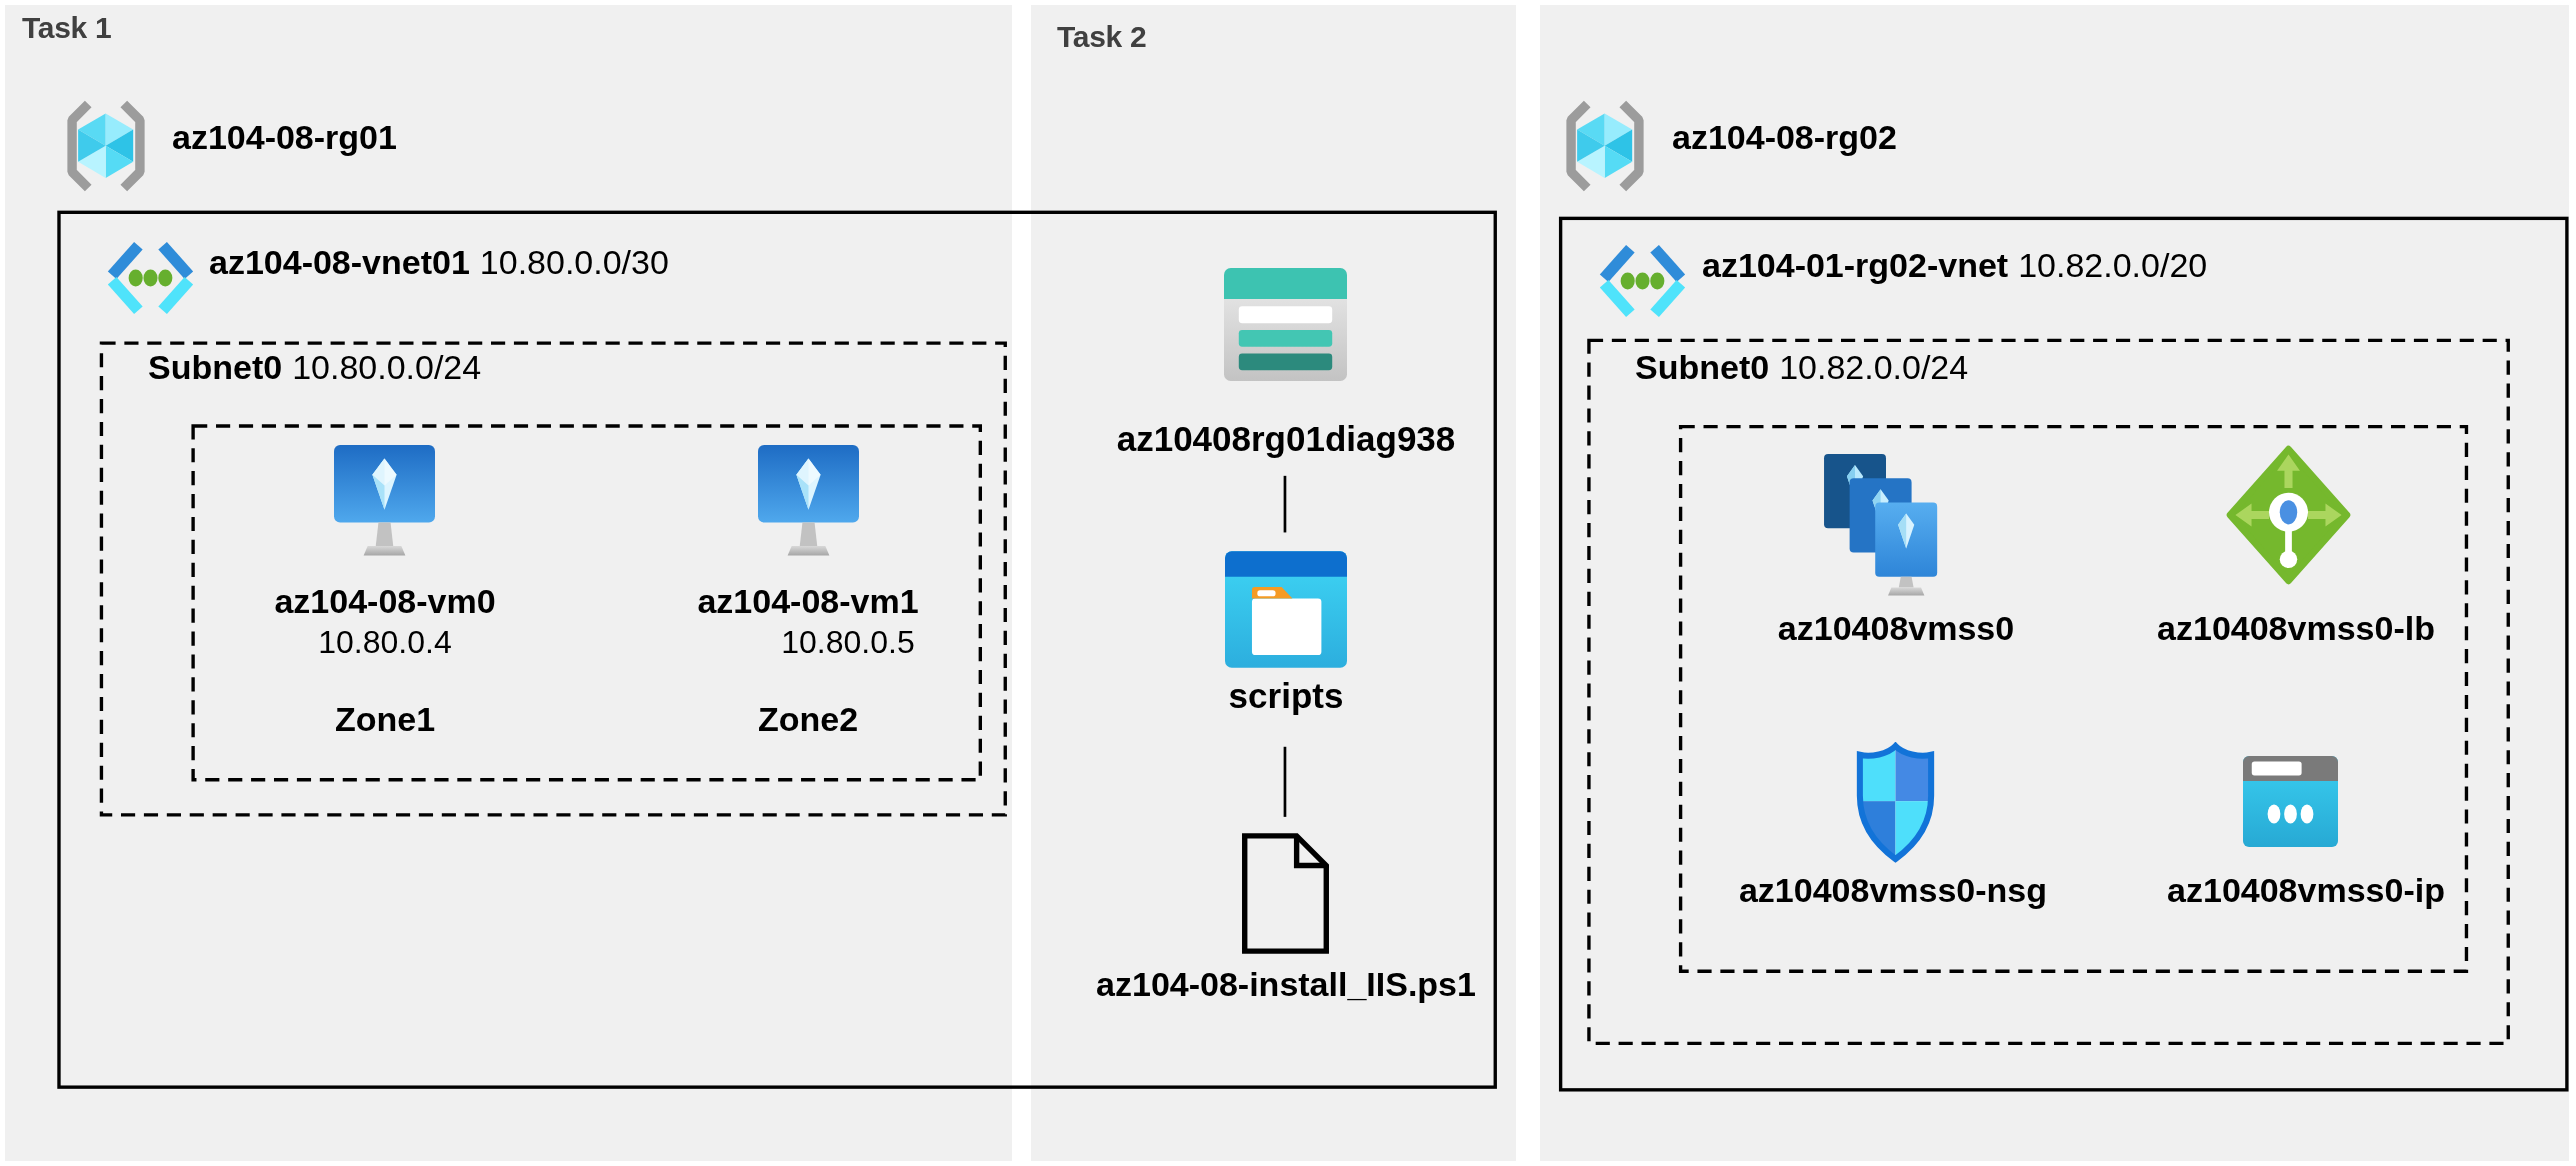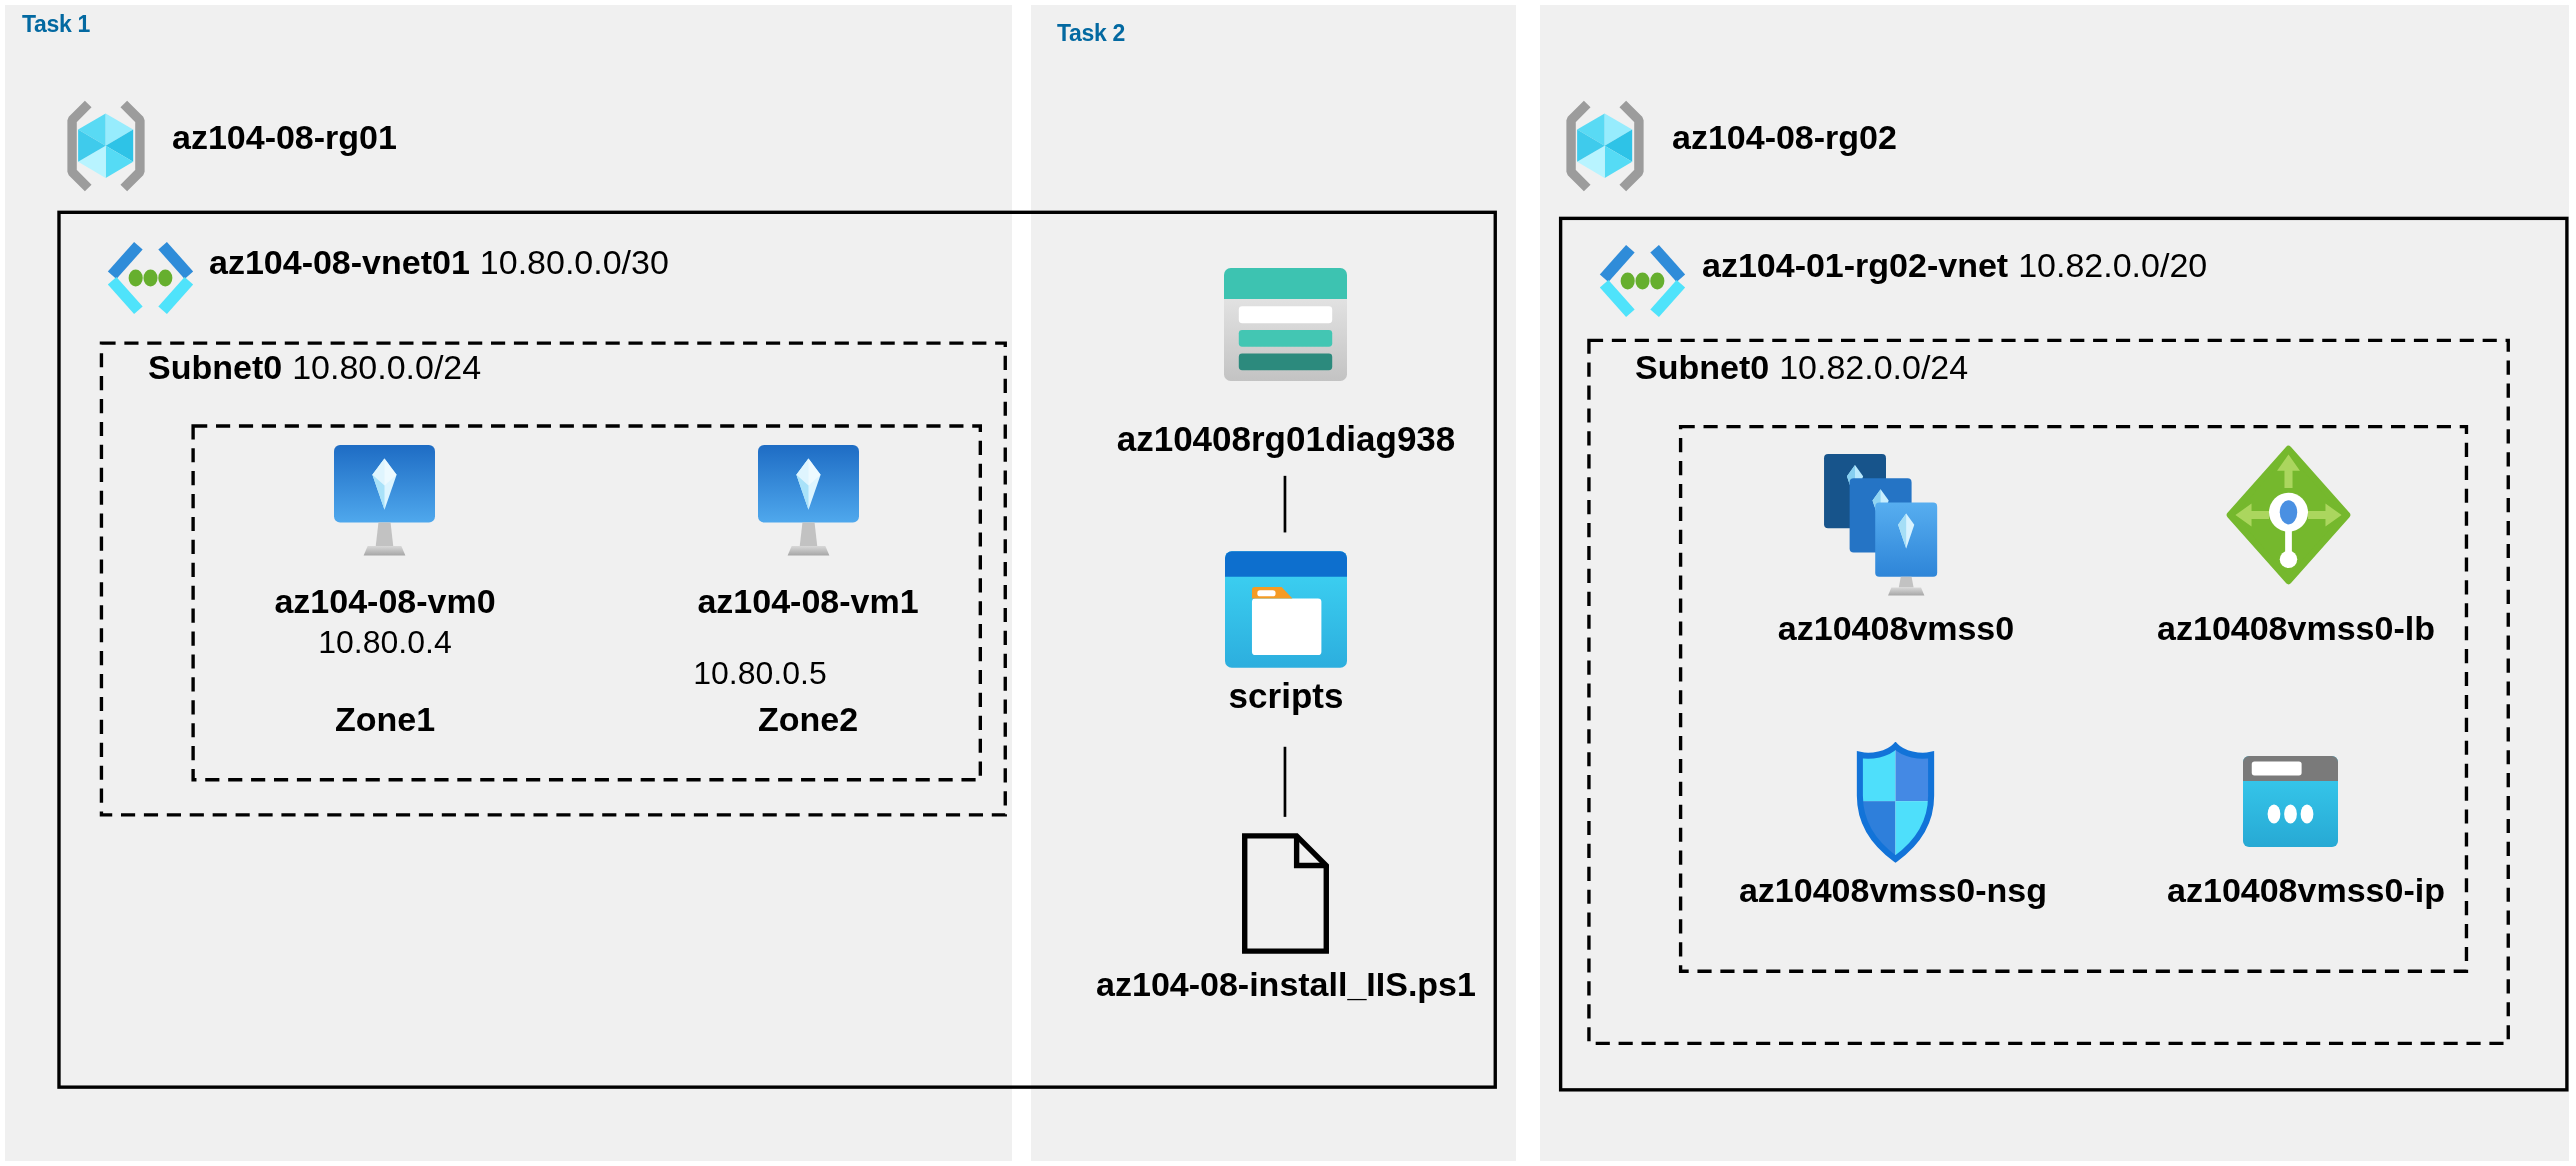--- a/index.html
+++ b/index.html
@@ -10,21 +10,21 @@
   #panel-task1 { left:5.4px;    width:1007px; }
   #panel-task2 { left:1031px; width:485px;  }
   #panel-task3 { left:1540px; width:1029px; }
 
   svg.overlay { position:absolute; left:0; top:0; z-index:5; pointer-events:none; }
   .solid { fill:none; stroke:#000000; stroke-width:5; }
   .dash  { fill:none; stroke:#000000; stroke-width:5; stroke-dasharray:21 13; }
   .conn  { stroke:#000000; stroke-width:4; }
 
   .txt { position:absolute; z-index:10; white-space:nowrap; color:#000; line-height:1.15; }
-  .heading { font-size:23px; font-weight:700; color:#0369a1; letter-spacing:-0.3px; }
+  .heading { font-size:30px; font-weight:700; color:#404040; letter-spacing:-0.3px; }
   .lbl { font-size:34px; font-weight:700; }
   .reg { font-size:32px; font-weight:400; }
   .cidr { font-weight:400; margin-left:10px; }
   .ctr { transform:translateX(-50%); text-align:center; }
   .icon { position:absolute; z-index:8; }
 </style>
 </head>
 <body>
 
 <svg width="0" height="0" style="position:absolute" aria-hidden="true">
@@ -122,21 +122,21 @@
 
   <svg class="icon" style="left:758px; top:445px;" width="101" height="118" viewBox="0 0 150 175">
     <rect x="0" y="0" width="150" height="115" rx="9" fill="url(#g-vmscr)"></rect>
     <polygon points="75,20 93,44 75,96 57,44" fill="#DDF5FF"></polygon>
     <polygon points="75,20 75,96 57,44" fill="#A9E2F9"></polygon>
     <polygon points="75,20 93,44 75,60 57,44" fill="#F2FBFF" opacity="0.75"></polygon>
     <polygon points="66,115 84,115 88,150 62,150" fill="#C2C2C2"></polygon>
     <polygon points="50,150 100,150 106,164 44,164" fill="url(#g-stand)"></polygon>
   </svg>
   <div class="txt lbl ctr" style="left:808px; top:582px;">az104-08-vm1</div>
-  <div class="txt reg ctr" style="left:760px; top:624px;margin-top:31px;">10.80.0.5</div>
+  <div class="txt reg ctr" style="left:848px; top:624px;">10.80.0.5</div>
   <div class="txt lbl ctr" style="left:808px; top:700px;">Zone2</div>
 
   <svg class="icon" style="left:1224px; top:268px;" width="123" height="113" viewBox="0 0 183 168">
     <rect x="0" y="0" width="183" height="168" rx="10" fill="url(#g-storagebody)"></rect>
     <path d="M0,10 a10,10 0 0 1 10,-10 h163 a10,10 0 0 1 10,10 v36 h-183 z" fill="#3DC3B1"></path>
     <rect x="22" y="57" width="139" height="25" rx="5" fill="#FFFFFF"></rect>
     <rect x="22" y="92" width="139" height="25" rx="5" fill="#43C6B3"></rect>
     <rect x="22" y="127" width="139" height="25" rx="5" fill="#2C8A7D"></rect>
   </svg>
   <div class="txt lbl ctr" style="left:1286px; top:419px; font-size:35px;">az10408rg01diag938</div>

